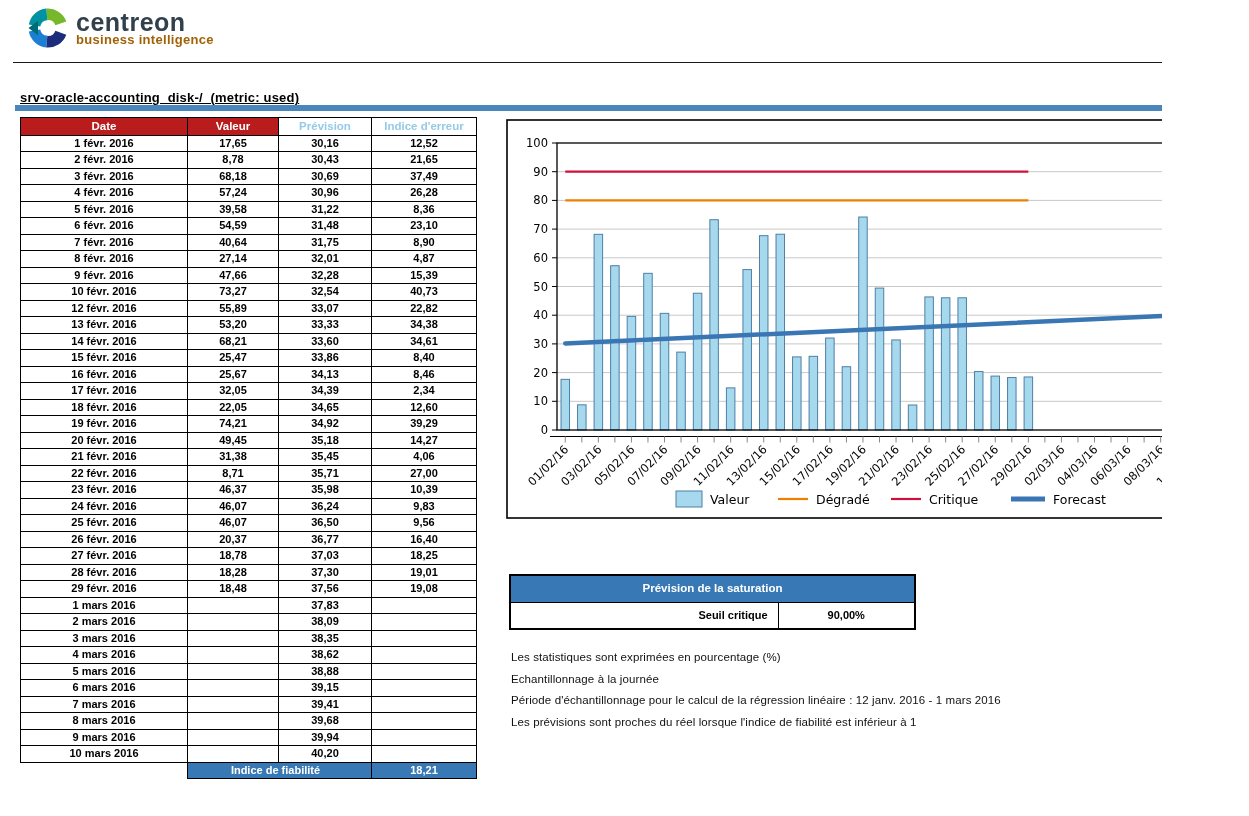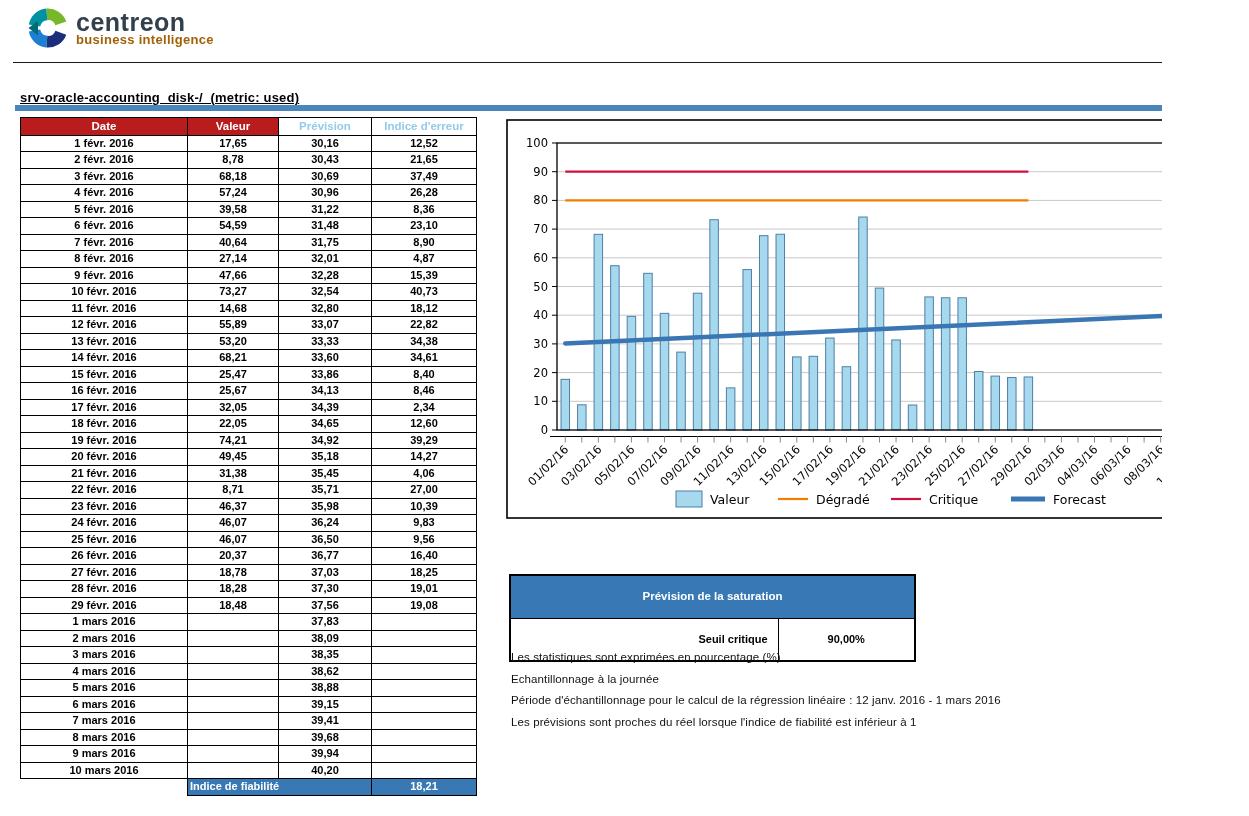--- a/index.html
+++ b/index.html
@@ -21,32 +21,32 @@
   .data-table { position:absolute; left:20px; top:117px; border-collapse:collapse; table-layout:fixed; width:456px; }
   .data-table td { border:1px solid #000; font-size:11px; font-weight:700; color:#000;
                    text-align:center; height:15.5px; line-height:15.5px; padding:0 2px; overflow:hidden; white-space:nowrap; }
   .data-table tr.hdr td { height:16.5px; line-height:16.5px; font-size:11.5px; }
   .data-table .hdr-blue { background:#b91c1c; color:#fff; }
   .data-table .hdr-light { background:#fff; color:#93CBE8; }
   .data-table col.c-date { width:167px; } .data-table col.c-val { width:91px; }
   .data-table col.c-prev { width:93px; } .data-table col.c-err { width:105px; }
   .data-table tr.ftr td.blank { border:none; background:transparent; }
   .data-table tr.ftr td.blue { background:#3879B5; color:#fff; }
-  .data-table tr.ftr td.lbl { text-align:left; padding-right:10px; }
+  .data-table tr.ftr td.lbl { text-align:center; padding-right:10px; }
   .data-table tr.ftr td.val { border-left:1px solid #000000; }
 
   
   #chart { position:absolute; left:506px; top:119px; }
   #chart text { font-family:"DejaVu Sans", sans-serif; }
 
   
   .sat-table { position:absolute; left:509px; top:574px; border-collapse:collapse; table-layout:fixed; width:405px;
                border:2px solid #000; }
   .sat-table td { border:1px solid #000; font-size:11px; font-weight:700; color:#000;
-                  height:17.5px; line-height:17.5px; padding:12px; }
+                  height:17.5px; line-height:17.5px; padding:4px; }
   .sat-table td.sat-title { background:#3879B5; color:#fff; text-align:center; font-size:11.5px; }
   .sat-table col.s-lbl { width:268px; } .sat-table col.s-val { width:137px; }
   .sat-table td.lbl { text-align:right; padding-right:10px; }
   .sat-table td.val { text-align:center; }
 
   
   .notes { position:absolute; left:511px; top:651px; }
   .notes .note-line { font-size:11.5px; font-weight:400; color:#111; margin-bottom:9.5px; letter-spacing:0.1px; }
 </style>
 </head>
@@ -139,26 +139,20 @@
           <td>9 févr. 2016</td>
           <td>47,66</td>
           <td>32,28</td>
           <td>15,39</td>
         </tr>
         <tr>
           <td>10 févr. 2016</td>
           <td>73,27</td>
           <td>32,54</td>
           <td>40,73</td>
-        </tr>
-        <tr>
-          <td>11 févr. 2016</td>
-          <td>14,68</td>
-          <td>32,80</td>
-          <td>18,12</td>
         </tr>
         <tr>
           <td>12 févr. 2016</td>
           <td>55,89</td>
           <td>33,07</td>
           <td>22,82</td>
         </tr>
         <tr>
           <td>13 févr. 2016</td>
           <td>53,20</td>

